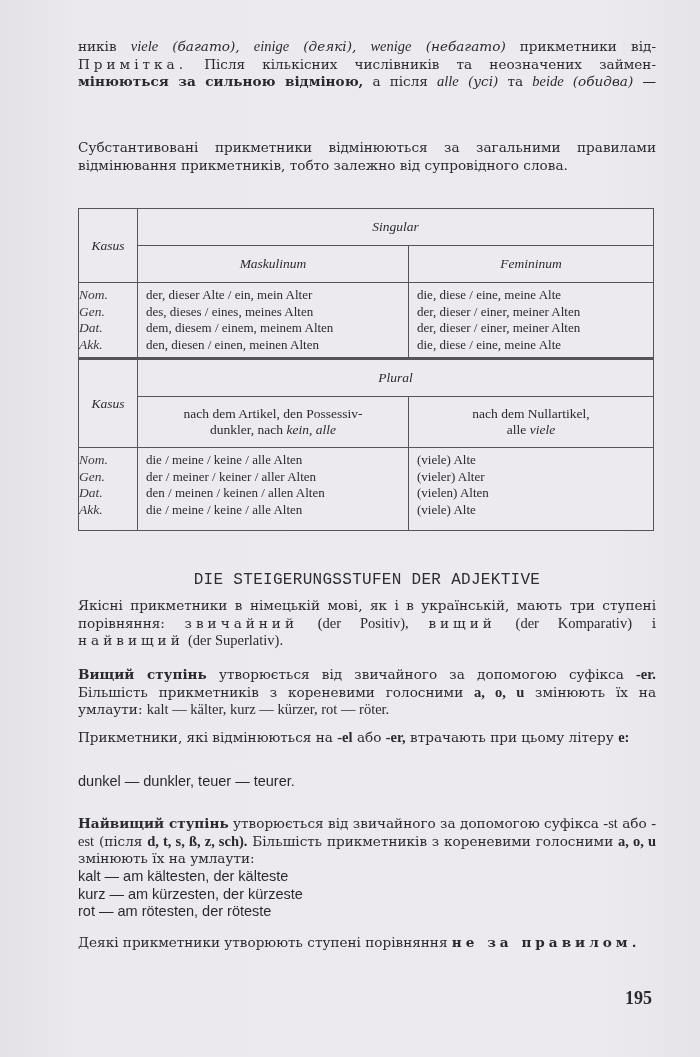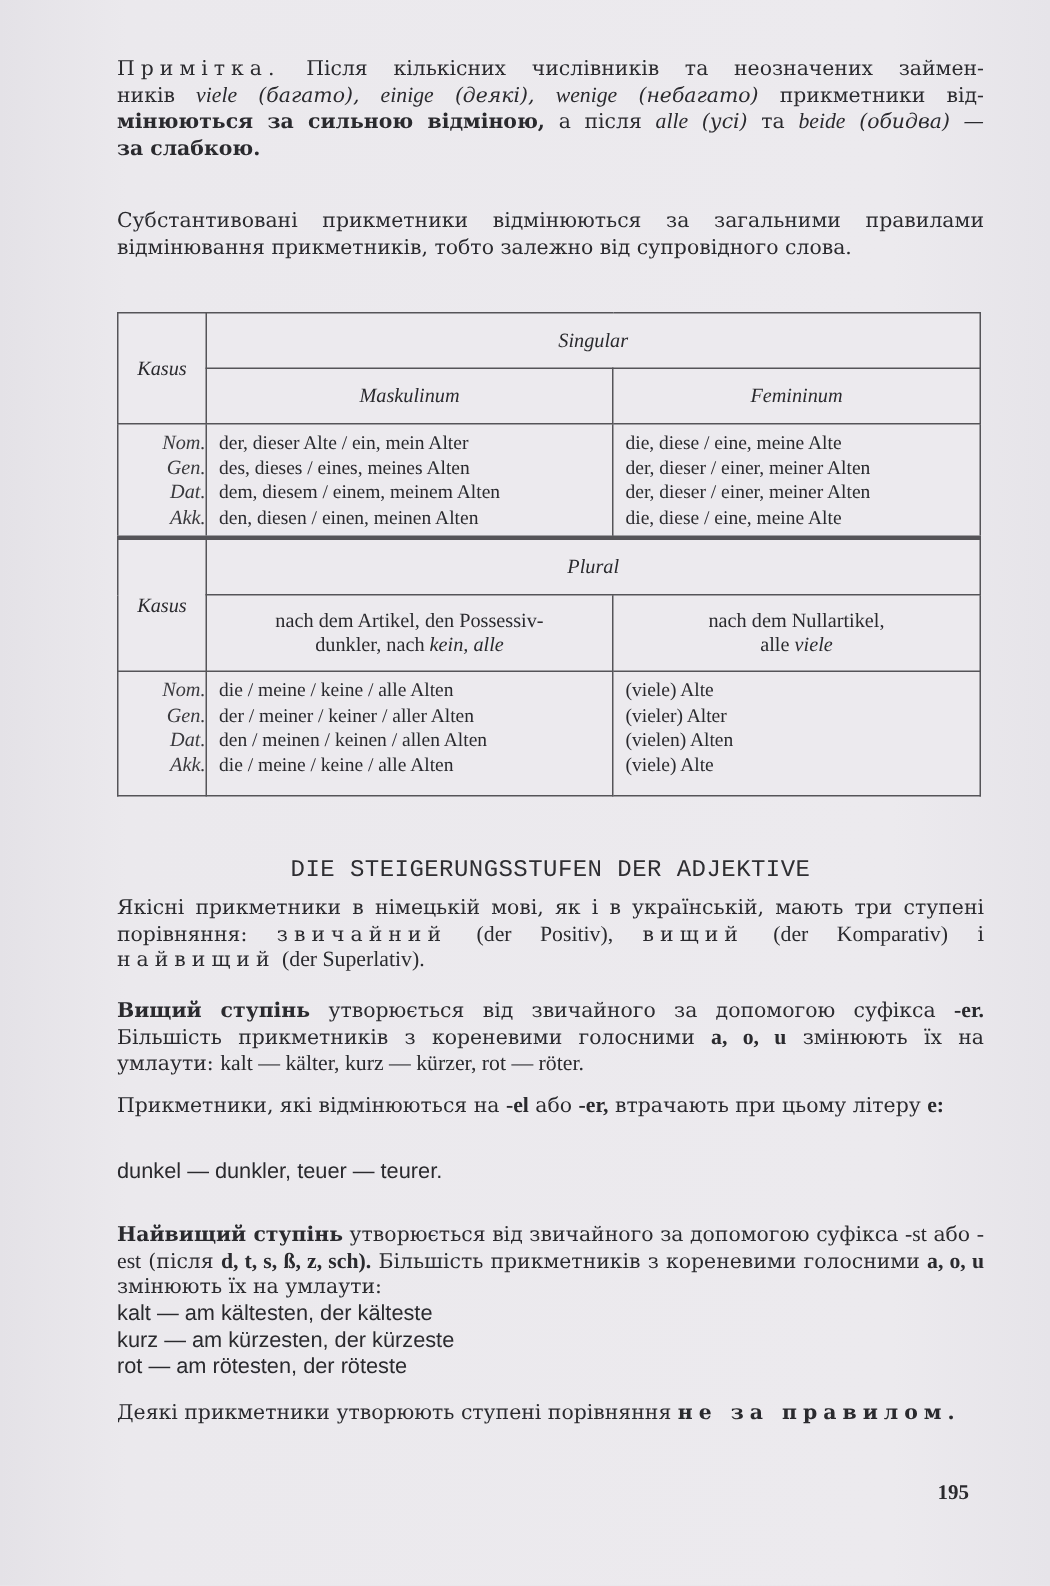--- a/index.html
+++ b/index.html
@@ -27,64 +27,61 @@
     border-collapse: collapse;
     font-family: "Liberation Serif", "DejaVu Serif", serif;
     font-size: 13.5px;
     background: #eceaee;
   }
   .tbl td { border: 1.5px solid #555458; padding: 0; vertical-align: middle; }
   .tbl .kasus { width: 58px; text-align: center; font-style: italic; margin-left: 44px; }
   .tbl .hdr { text-align: center; font-style: italic; height: 36px; }
   .tbl .sub { text-align: center; font-style: italic; height: 36px; }
   .tbl .sub2 { text-align: center; height: 50px; line-height: 16px; }
-  .tbl .cases { text-align: right; font-style: italic; line-height: 16.5px; padding-top: 4px; padding-bottom: 4px; vertical-align: top; color: #3a3a3e; }
+  .tbl .cases { text-align: left; font-style: italic; line-height: 16.5px; padding-top: 4px; padding-bottom: 4px; vertical-align: top; color: #3a3a3e; }
   .tbl .forms { padding-left: 8px; line-height: 16.5px; padding-top: 4px; padding-bottom: 4px; vertical-align: top; font-size: 13px; }
   .tbl .sep td { border-top: 3px solid #555458; }
   .line { display: block; white-space: nowrap; }
 
   .heading {
     position: absolute; left: 78px; width: 578px; top: 571px;
     text-align: center; font-family: Liberation Mono, monospace; font-size: 16px; letter-spacing: 0.3px; color: #2e2e32;
   }
   .mixed-latin { font-family: "Liberation Serif", serif; font-size: 14.5px; }
-  .pageno { position: absolute; left: 625px; top: 988px; font-size: 14px; font-family: "Liberation Serif", serif; font-weight: bold; }
+  .pageno { position: absolute; left: 625px; top: 988px; font-size: 18px; font-family: "Liberation Serif", serif; font-weight: bold; }
   .examples { position: absolute; left: 78px; width: 578px; font-family: Liberation Sans, sans-serif; font-size: 14.5px; line-height: 17.5px; }
 </style>
 </head>
 <body>
 
 <div class="page">
 
   <div class="block" style="top:38px;">
-    <p class="justify-last">
-      <span class="spaced">Примітка.</span>
-      <span>Після кількісних числівників та неозначених займен-</span>
-    </p>
     <p class="justify-last">
       <span>ників</span>
       <span class="it mixed-latin">viele</span>
       <span class="it">(багато),</span>
       <span class="it mixed-latin">einige</span>
       <span class="it">(деякі),</span>
       <span class="it mixed-latin">wenige</span>
       <span class="it">(небагато)</span>
       <span>прикметники від-</span>
     </p>
     <p class="justify-last">
+      <span class="spaced">Примітка.</span>
+      <span>Після кількісних числівників та неозначених займен-</span>
+    </p>
+    <p class="justify-last">
       <span class="bold">мінюються за сильною відміною,</span>
       <span>а після</span>
       <span class="it mixed-latin">alle</span>
       <span class="it">(усі)</span>
       <span>та</span>
       <span class="it mixed-latin">beide</span>
       <span class="it">(обидва) —</span>
-    </p>
-    <p>
-      <span class="bold">за слабкою.</span>
     </p>
   </div>
 
   <div class="block" style="top:139px;">
     <p>Субстантивовані прикметники відмінюються за загальними правилами відмінювання прикметників, тобто залежно від супровідного слова.</p>
   </div>
 
   <table class="tbl">
     <tbody>
         <tr>

